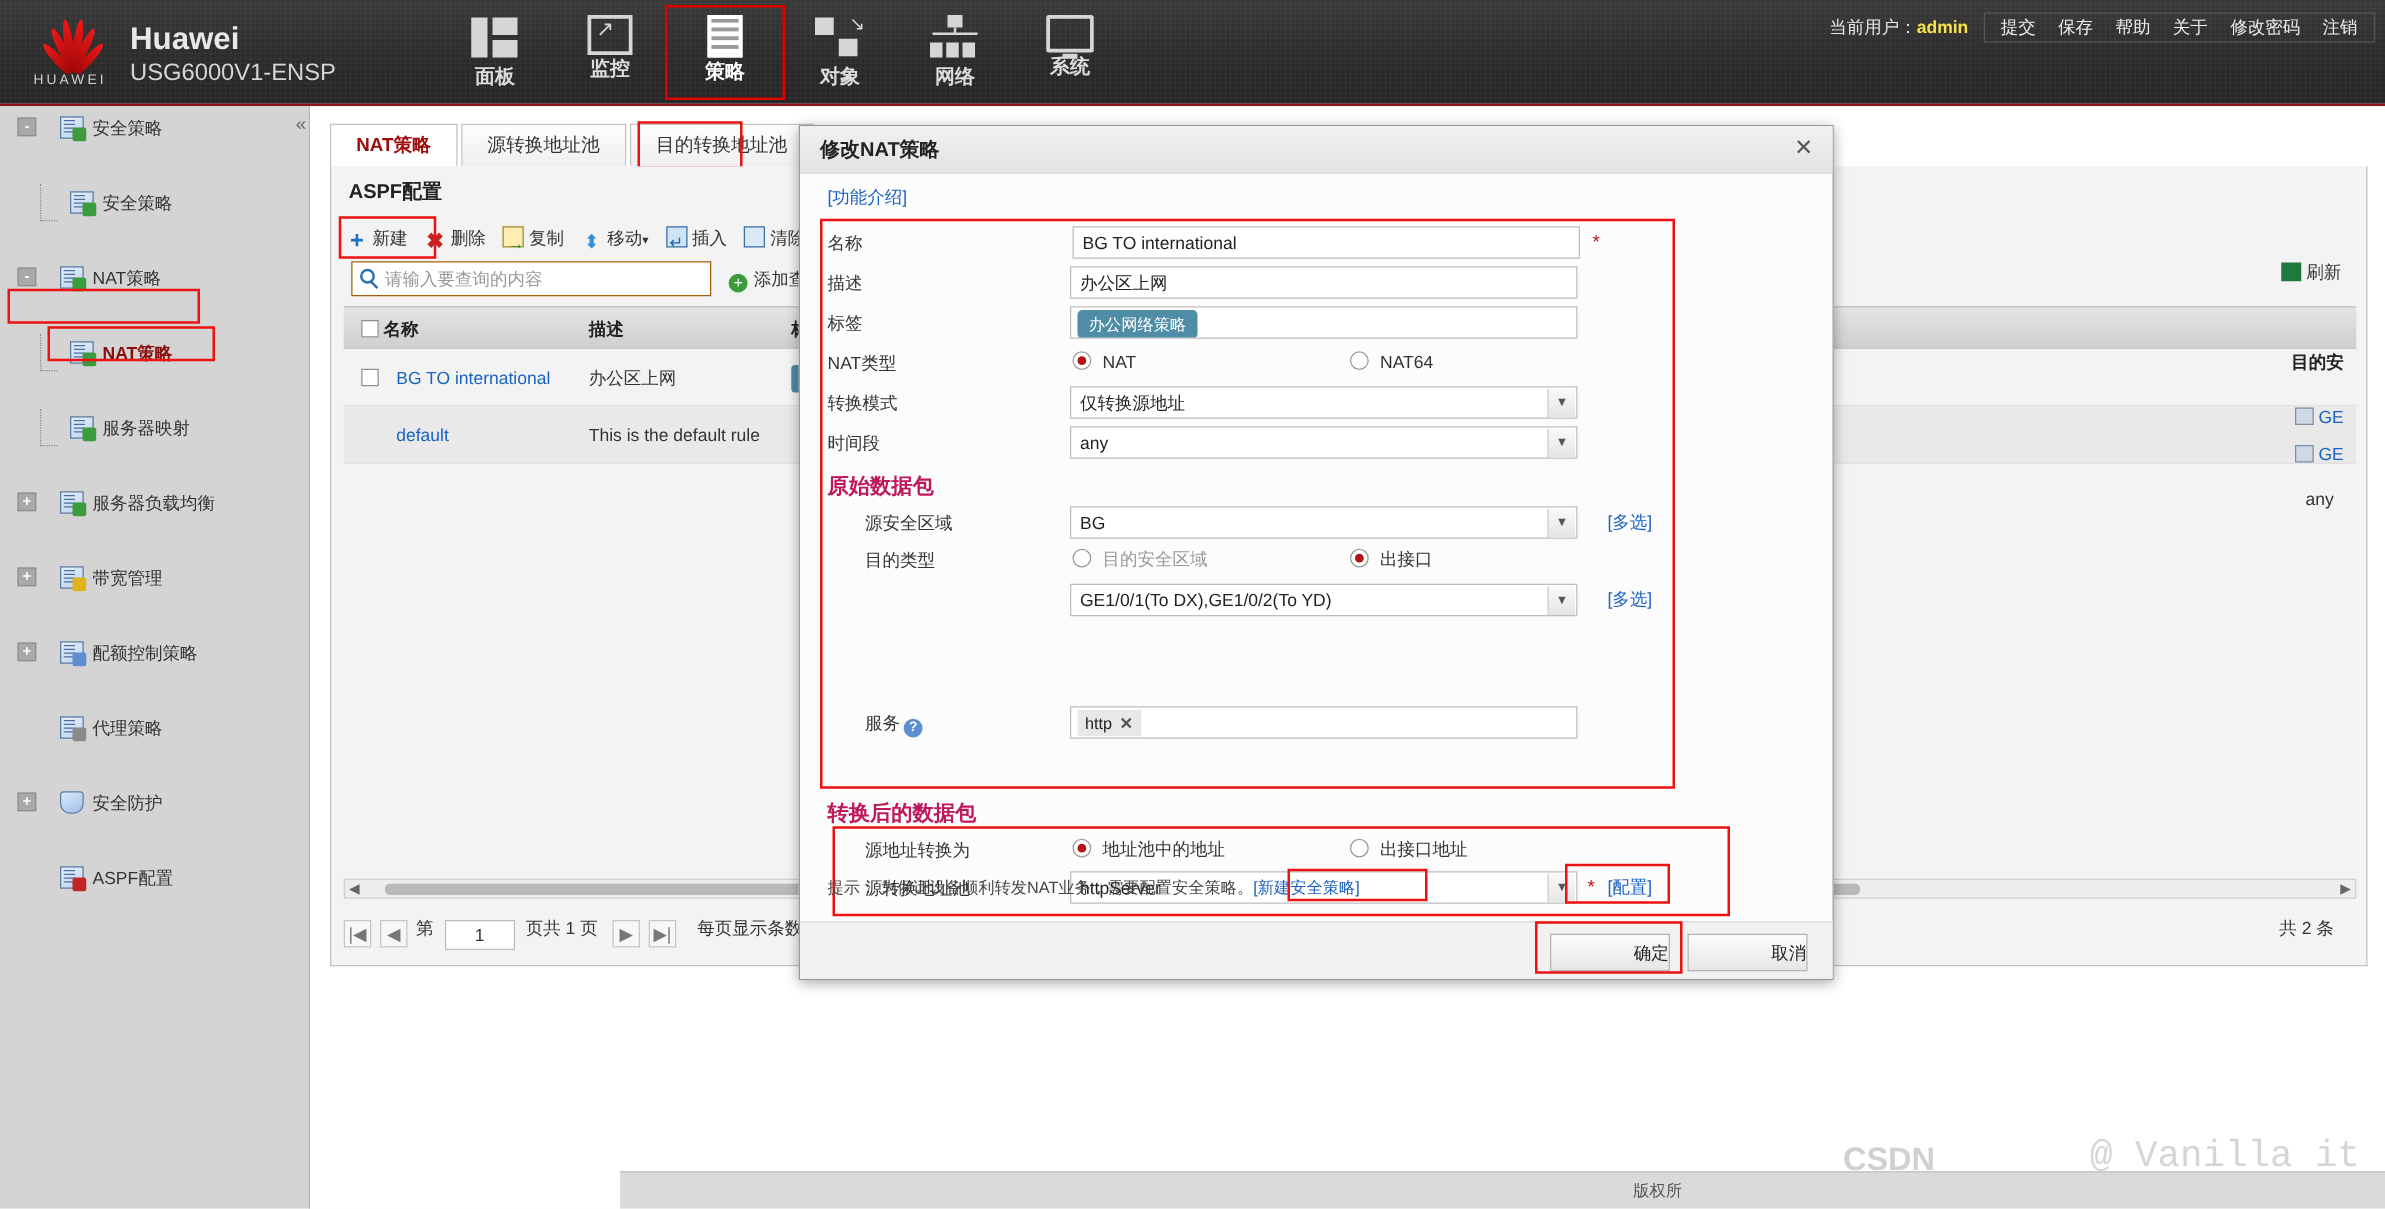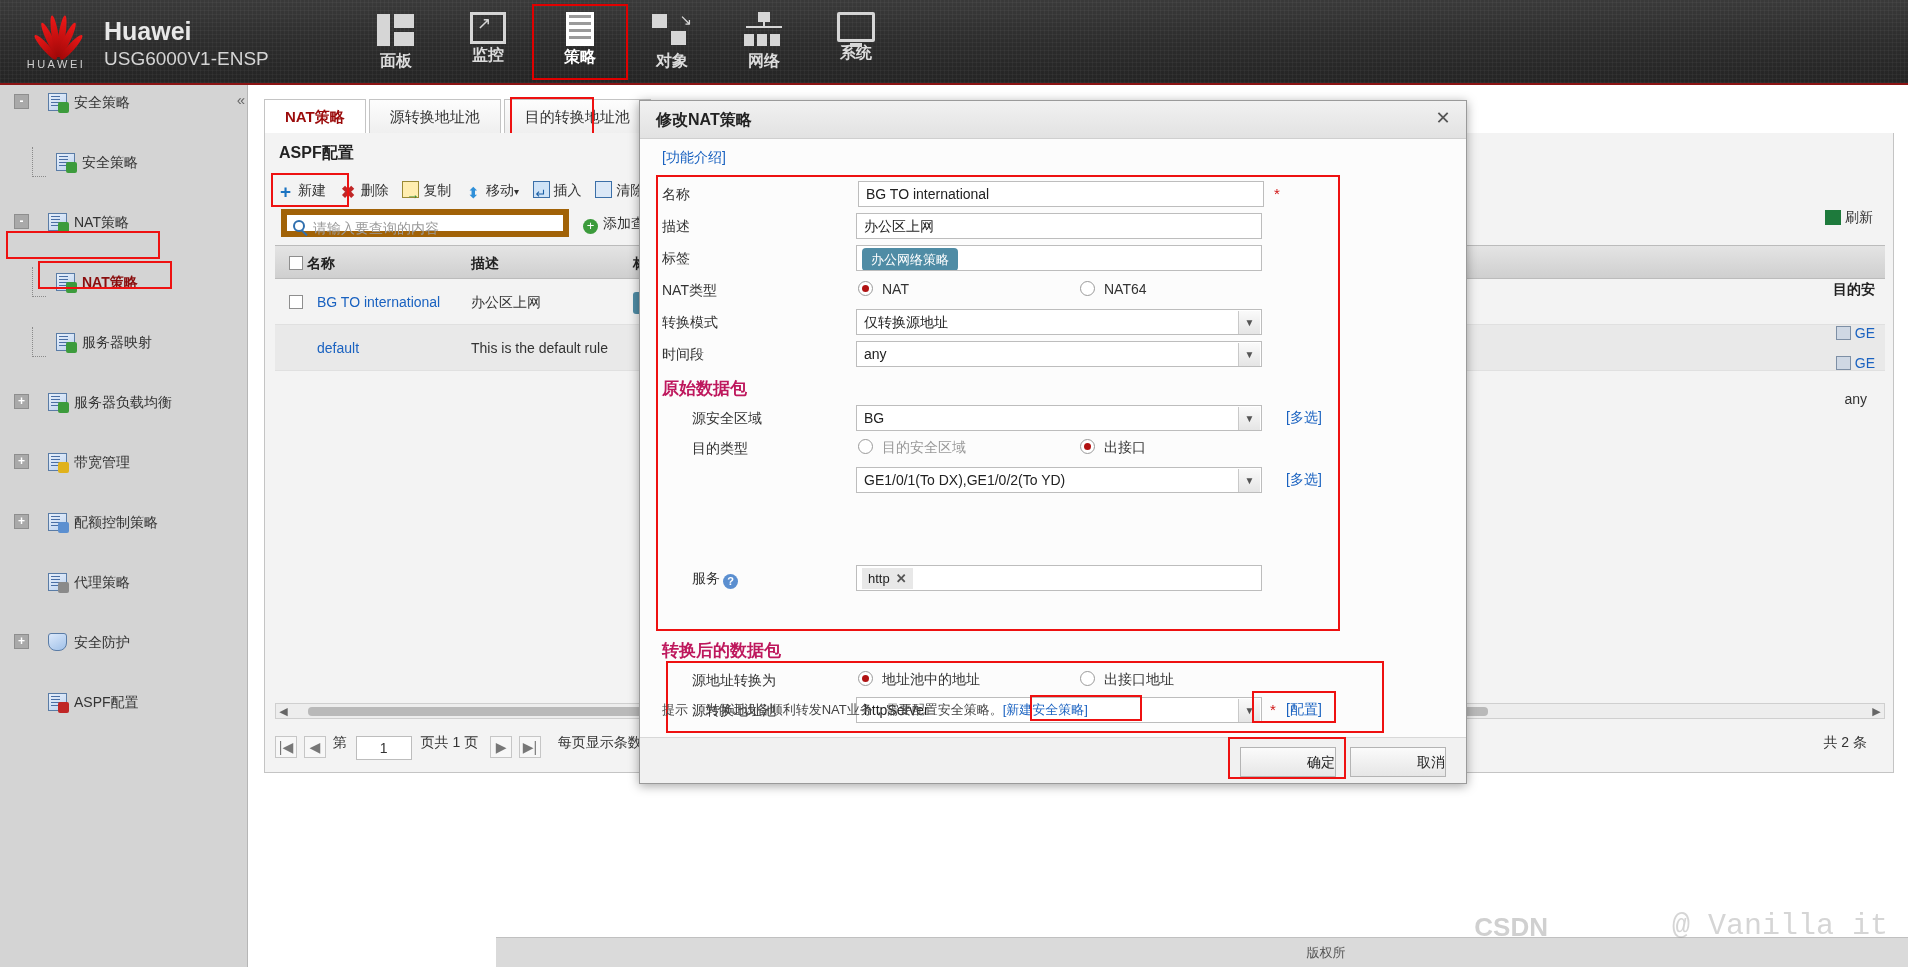--- a/index.html
+++ b/index.html
@@ -132,21 +132,21 @@
   .ic-plus { color:#1b74c2; font-size:19px; line-height:16px; font-weight:bold; text-align:center; }
   .ic-del  { color:#c02626; font-size:17px; line-height:17px; font-weight:bold; text-align:center; }
   .ic-copy { background:#ffeeb0; border:1px solid #9a8a36; }
   .ic-copy:after { content:"\2192"; position:absolute; right:-1px; top:-2px; color:#2e8b2e; font-size:13px; }
   .ic-move { color:#2f8fd8; font-size:15px; line-height:16px; text-align:center; }
   .ic-ins  { background:#cfe3f7; border:1px solid #3b6fa8; }
   .ic-ins:after{ content:"\21B5"; position:absolute; left:2px; top:-3px; color:#1b5fa5; font-size:13px; }
   .ic-clr  { background:#dbe8f7; border:1px solid #3b6fa8; }
 
   #searchrow { position:absolute; left:16px; top:76px; height:30px; }
-  #searchbox { float:left; width:288px; height:28px; border:6px solid #a16207; background:#fff; position:relative; }
+  #searchbox { float:left; width:288px; height:28px; border:1px solid #a16207; background:#fff; position:relative; }
   #searchbox .mag { position:absolute; left:6px; top:5px; width:12px; height:12px; border:2px solid #2f6fae; border-radius:50%; }
   #searchbox .mag:after { content:""; position:absolute; right:-5px; bottom:-4px; width:7px; height:2px; background:#2f6fae; transform:rotate(45deg); }
   #searchbox .ph { position:absolute; left:26px; top:5px; color:#9a9a9a; font-size:14px; }
   #addquery { float:left; margin-left:14px; height:28px; line-height:28px; font-size:14px; color:#333; cursor:pointer; }
   #addquery .gplus { display:inline-block; width:15px; height:15px; border-radius:50%; background:#3c9b3c; color:#fff;
     font-size:13px; line-height:14px; text-align:center; vertical-align:-2px; margin-right:5px; }
 
   #refresh-btn { position:absolute; right:20px; top:76px; font-size:14px; color:#333; cursor:pointer; }
   #refresh-btn .ric { display:inline-block; width:16px; height:15px; background:#1e7a3c; vertical-align:-3px; margin-right:4px; }
   #red-x { position:absolute; right:22px; top:115px; color:#c21c1c; font-size:22px; font-weight:bold; cursor:pointer; }
@@ -280,20 +280,31 @@
           <span class="stem"></span>
         </span>
       <span class="nav-label">网络</span>
     </div>
     <div class="nav-item">
       <span class="nav-ico ico-sys"></span>
       <span class="nav-label">系统</span>
     </div>
   </div>
 
+  <div id="userbox">
+    <span class="ub-label">当前用户：</span><span class="ub-user">admin</span>
+    <span class="ub-links">
+      <a>提交</a>
+      <a>保存</a>
+      <a>帮助</a>
+      <a>关于</a>
+      <a>修改密码</a>
+      <a>注销</a>
+    </span>
+  </div>
 </div>
 
 <div id="sidebar">
   <span id="sb-collapse">«</span>
 
   <div class="tree-row" style="top:2px;">
     <span class="tree-toggle" style="left:14px;">-</span>
     <span class="tree-ico" style="left:48px;">
         <span class="dots"></span>
         <span class="badge" style="background:#3c9b3c;"></span>

